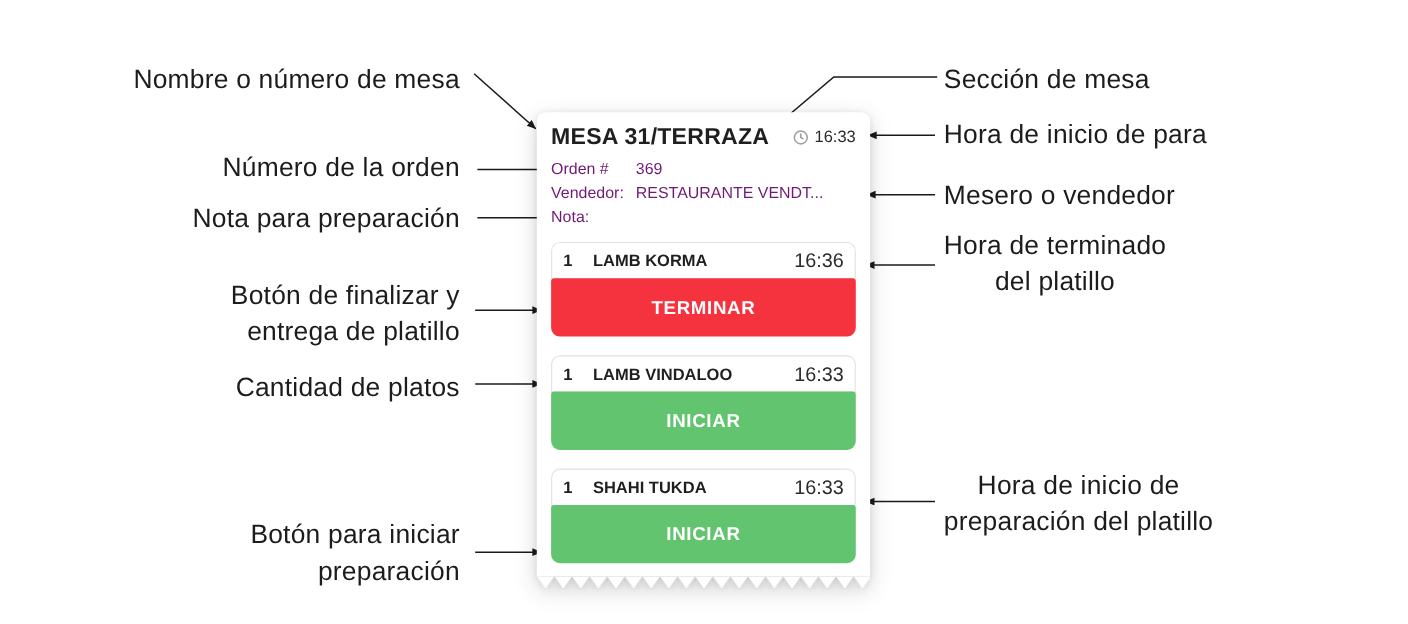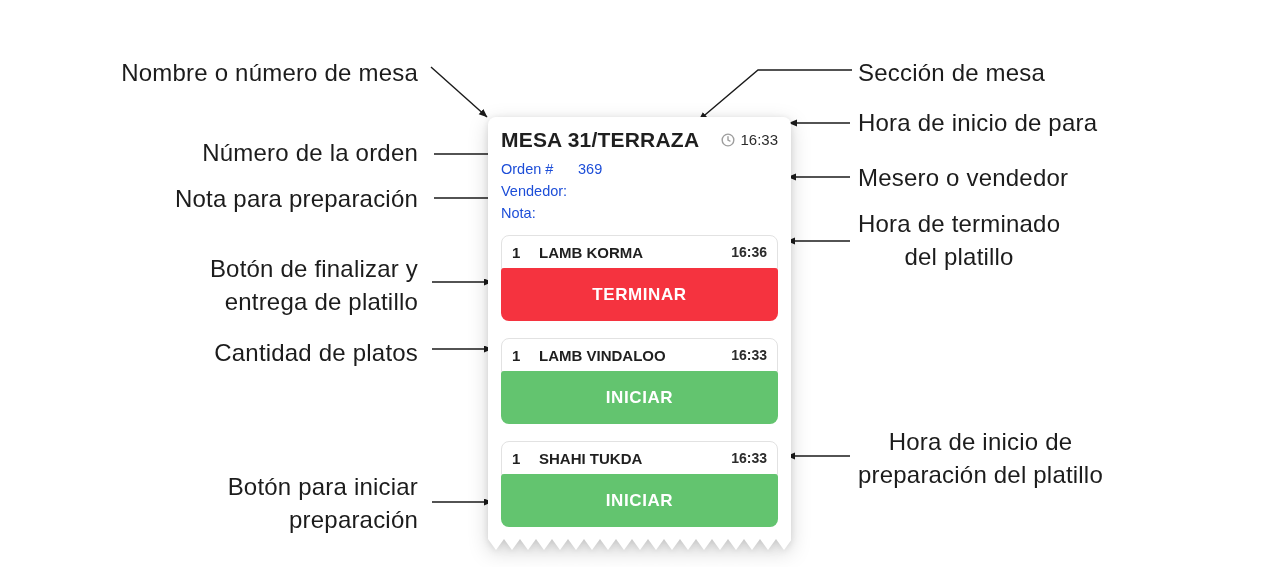--- a/index.html
+++ b/index.html
@@ -36,55 +36,54 @@
 
   
   .ticket-wrap {
     position: absolute; left: 488px; top: 102px; width: 303px;
     filter: drop-shadow(0 6px 10px rgba(0,0,0,0.16)) drop-shadow(0 1px 3px rgba(0,0,0,0.10));
   }
   .ticket {
     background: #ffffff;
     border-radius: 8px 8px 0 0;
     padding: 11px 13px 12px 13px;
-    margin-top: 15px;
   }
   .ticket-head {
     display: flex; align-items: flex-start; justify-content: space-between;
   }
   .table-name {
     font-size: 21px; font-weight: 700; color: #1f1f1f; letter-spacing: 0.2px;
   }
   .order-time {
     display: flex; align-items: center; gap: 5px;
     font-size: 15px; color: #2b2b2b; padding-top: 3px;
   }
   .clock-svg { width: 14px; height: 14px; display: block; }
 
   .meta { margin-top: 6px; }
   .meta-row {
-    display: flex; font-size: 14.5px; line-height: 22px; color: #1d4ed8; align-items: flex-end;
+    display: flex; font-size: 14.5px; line-height: 22px; color: #701a75; align-items: flex-end;
   }
   .meta-label { width: 77px; flex: none; }
   .meta-value { flex: 1; white-space: nowrap; overflow: hidden; }
 
   .items { margin-top: 11px; display: flex; flex-direction: column; gap: 17px; }
   .item-block {}
   .item-head {
     display: flex; align-items: center;
     height: 34px;
     border: 1px solid #e2e2e2;
     border-radius: 8px 8px 0 0;
     background: #ffffff;
     padding: 0 10px;
     font-size: 15px; color: #1f1f1f;
   }
   .item-qty  { font-weight: 700; width: 27px; flex: none; }
   .item-name { font-weight: 700; flex: 1; }
-  .item-time { font-weight: 700; font-size: 14px; color: #2b2b2b; }
+  .item-time { font-weight: 400; font-size: 18px; color: #2b2b2b; }
   .item-btn {
     display: flex; align-items: center; justify-content: center;
     height: 53px; margin-top: -1px;
     border: none; width: 100%;
     border-radius: 3px 3px 8px 8px;
     color: #ffffff; font-family: inherit;
     font-size: 17px; font-weight: 700; letter-spacing: 0.6px;
     cursor: pointer;
   }
 
@@ -165,20 +164,21 @@
       </div>
     </div>
 
     <div class="meta">
       <div class="meta-row">
         <span class="meta-label">Orden #</span>
         <span class="meta-value">369</span>
       </div>
       <div class="meta-row">
         <span class="meta-label">Vendedor:</span>
+        <span class="meta-value">RESTAURANTE VENDT...</span>
       </div>
       <div class="meta-row">
         <span class="meta-label">Nota:</span>
         <span class="meta-value"></span>
       </div>
     </div>
 
     <div class="items">
 
       <div class="item-block">

